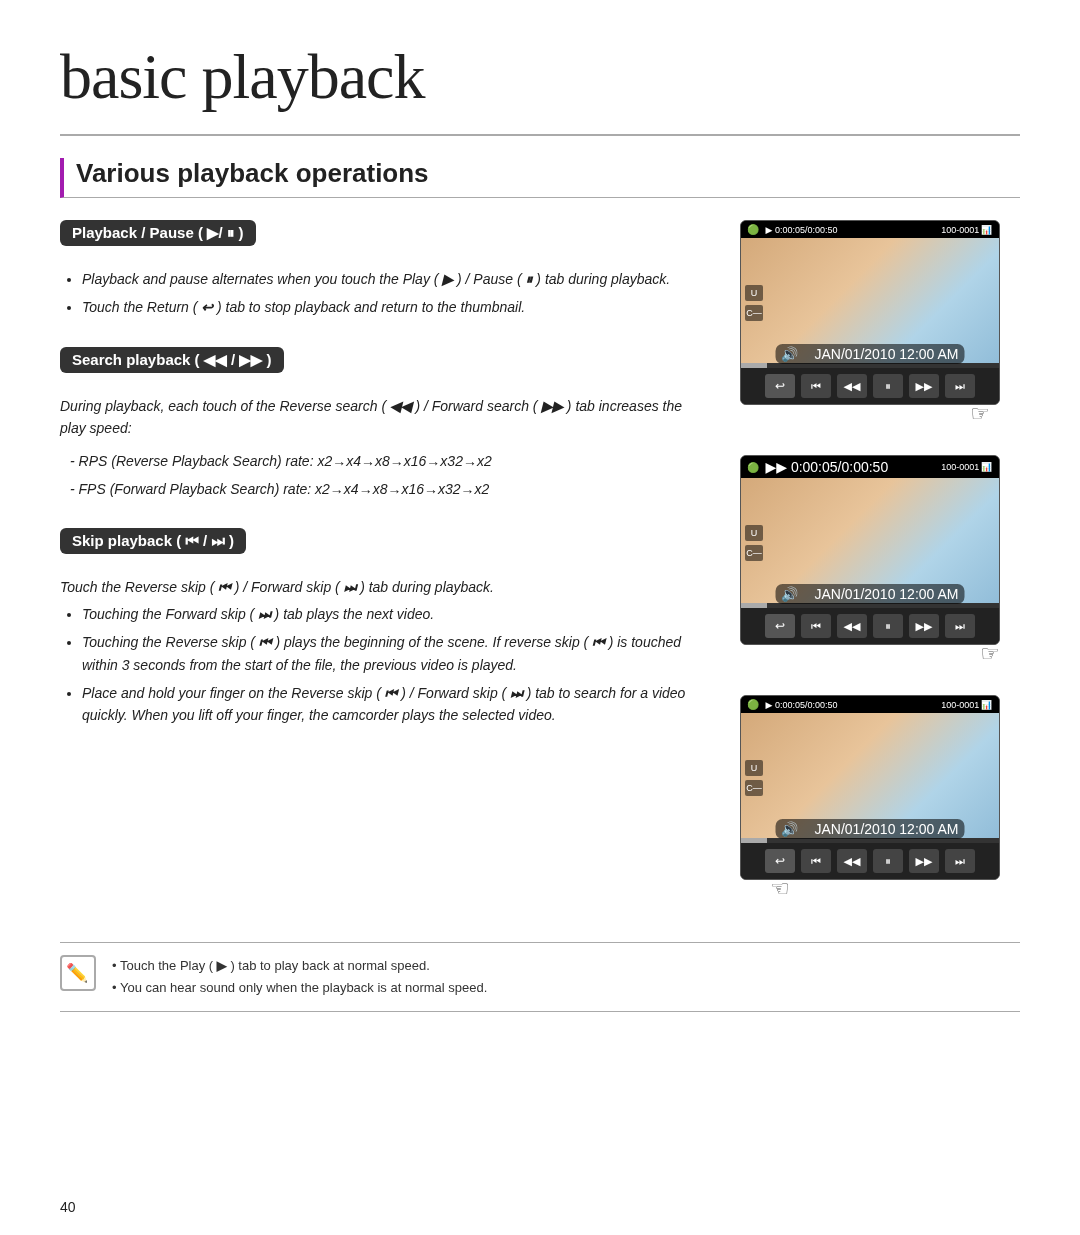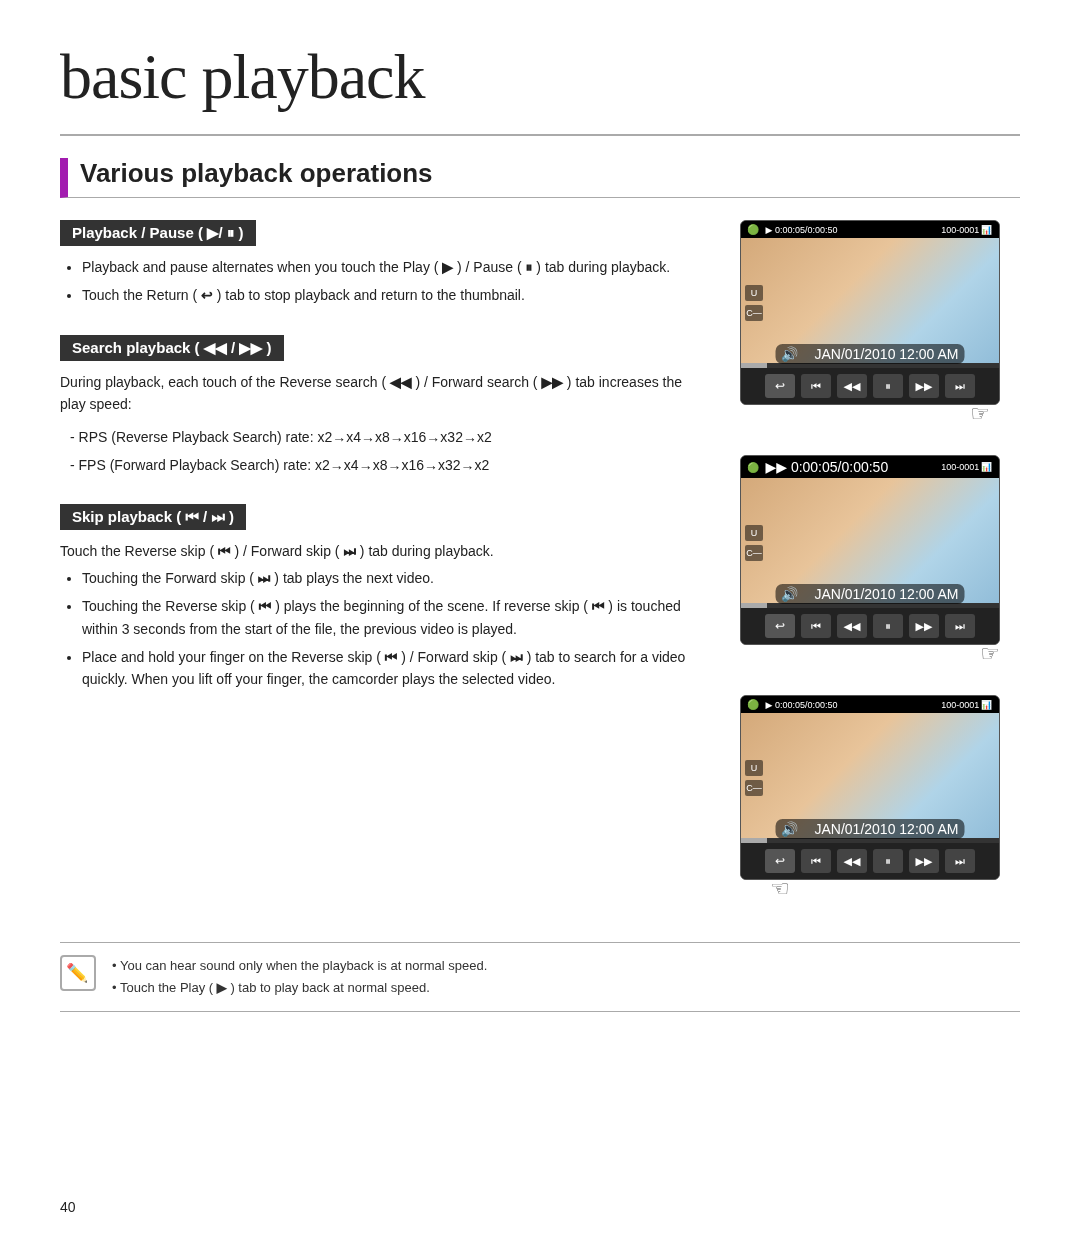--- a/index.html
+++ b/index.html
@@ -23,21 +23,21 @@
       padding-bottom: 20px;
       margin-bottom: 22px;
       font-family: Georgia, serif;
     }
 
     
     .section-heading {
       font-size: 26px;
       font-weight: 700;
       color: #222;
-      border-left: 8px solid #a21caf;
+      border-left: 4px solid #a21caf;
       padding-left: 12px;
       margin-bottom: 22px;
       border-bottom: 1.5px solid #aaa;
       padding-bottom: 8px;
     }
 
     
     .main-content {
       display: flex;
       gap: 40px;
@@ -62,29 +62,30 @@
       margin-bottom: 28px;
     }
 
     .subsection-title {
       display: inline-block;
       background: #333;
       color: #fff;
       font-size: 15px;
       font-weight: 700;
       padding: 4px 12px;
-      border-radius: 0;
-      margin-bottom: 10px;
+      border-radius: 6px;
+      margin-bottom: 22px;
     }
 
     .subsection p, .subsection li {
       font-size: 14px;
       line-height: 1.6;
       color: #222;
       margin-bottom: 4px;
+      font-style: italic;
     }
 
     .subsection ul {
       list-style: disc;
       padding-left: 22px;
     }
 
     .subsection ul li {
       margin-bottom: 6px;
     }
@@ -372,18 +373,18 @@
       </div>
       <div class="hand-indicator left-hand">☜</div>
     </div>
 
   </div>
 </div>
 
 <div class="bottom-note">
   <div class="note-icon">✏️</div>
   <div class="note-content">
+    <div>• Touch the Play ( <span style="font-weight:700">▶</span> ) tab to play back at normal speed.</div>
     <div>• You can hear sound only when the playback is at normal speed.</div>
-    <div>• Touch the Play ( <span style="font-weight:700">▶</span> ) tab to play back at normal speed.</div>
   </div>
 </div>
 
 <div class="page-number">40</div>
 
 </body></html>

